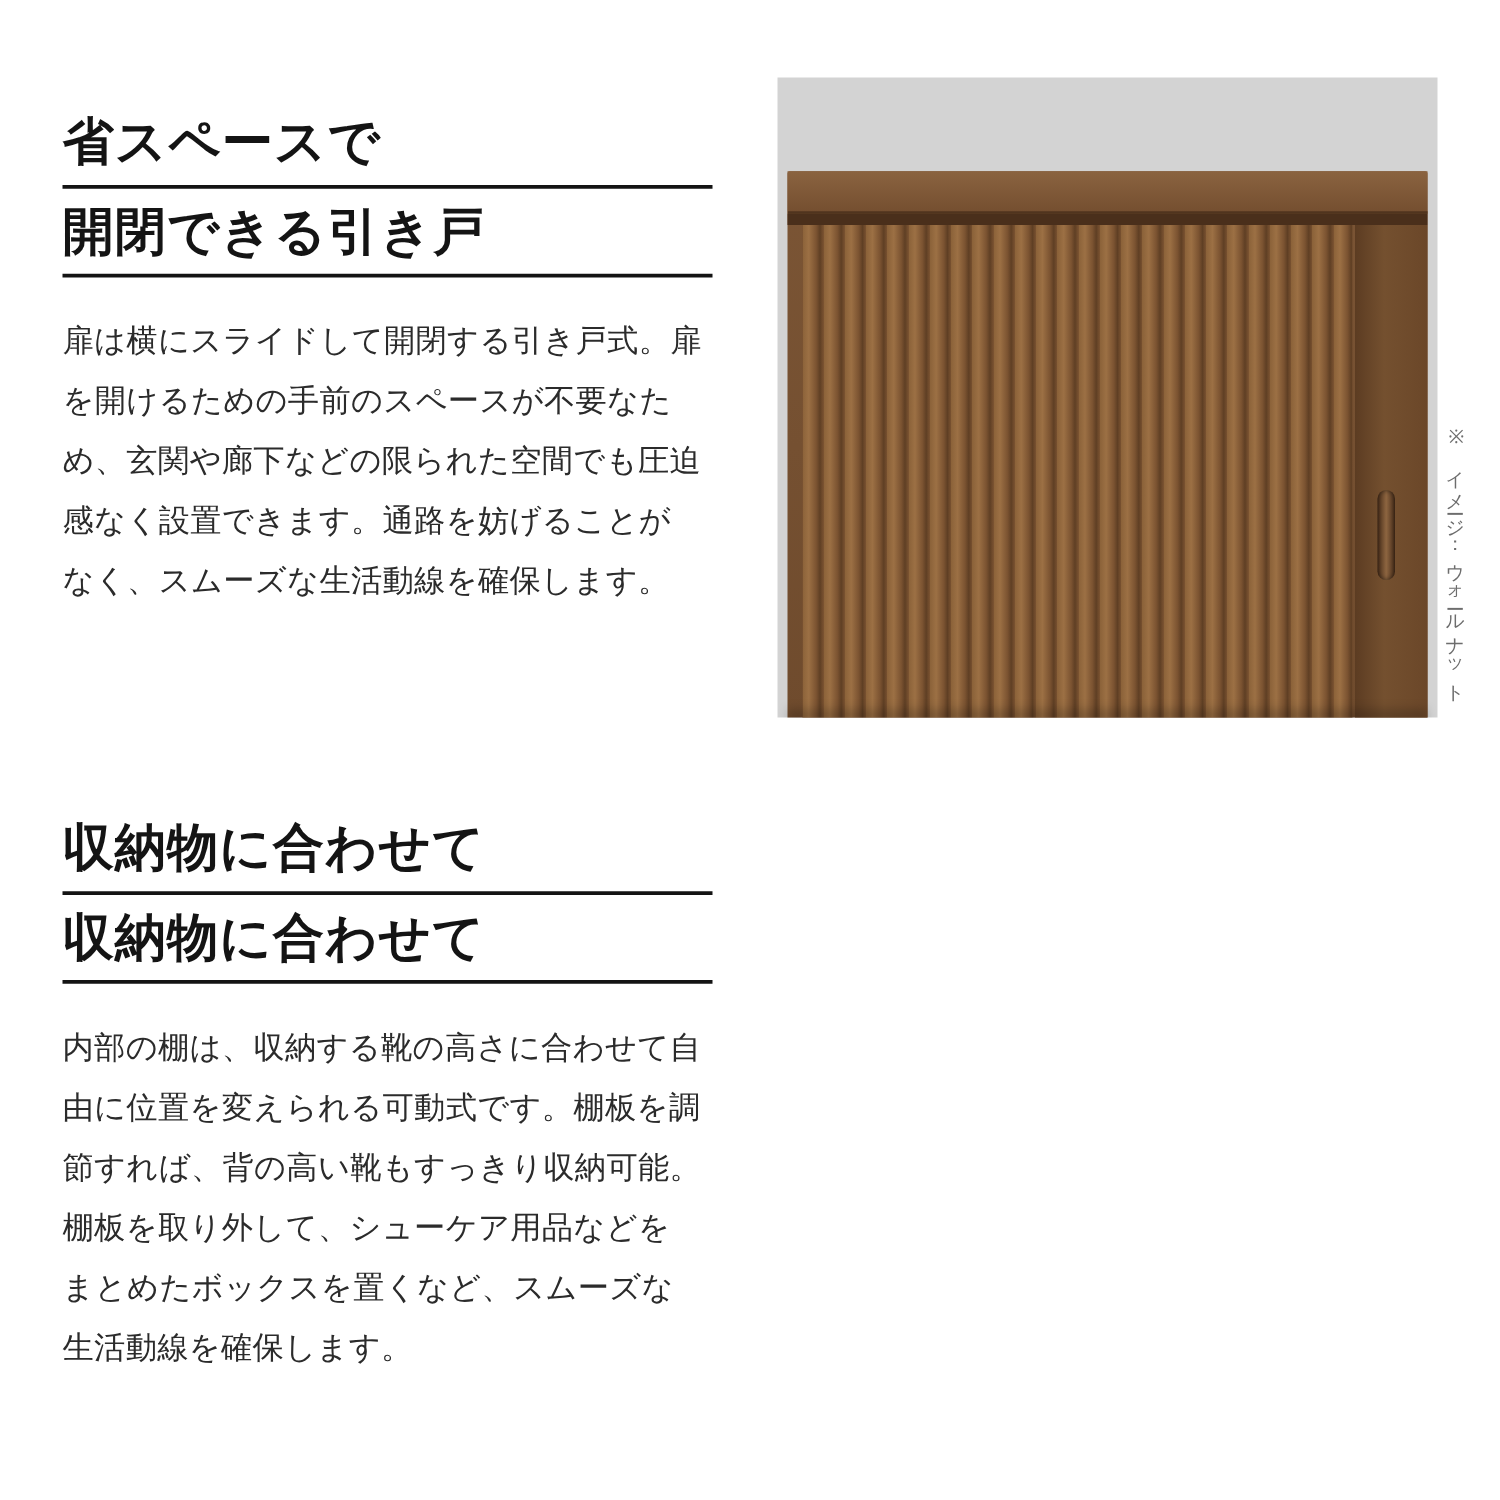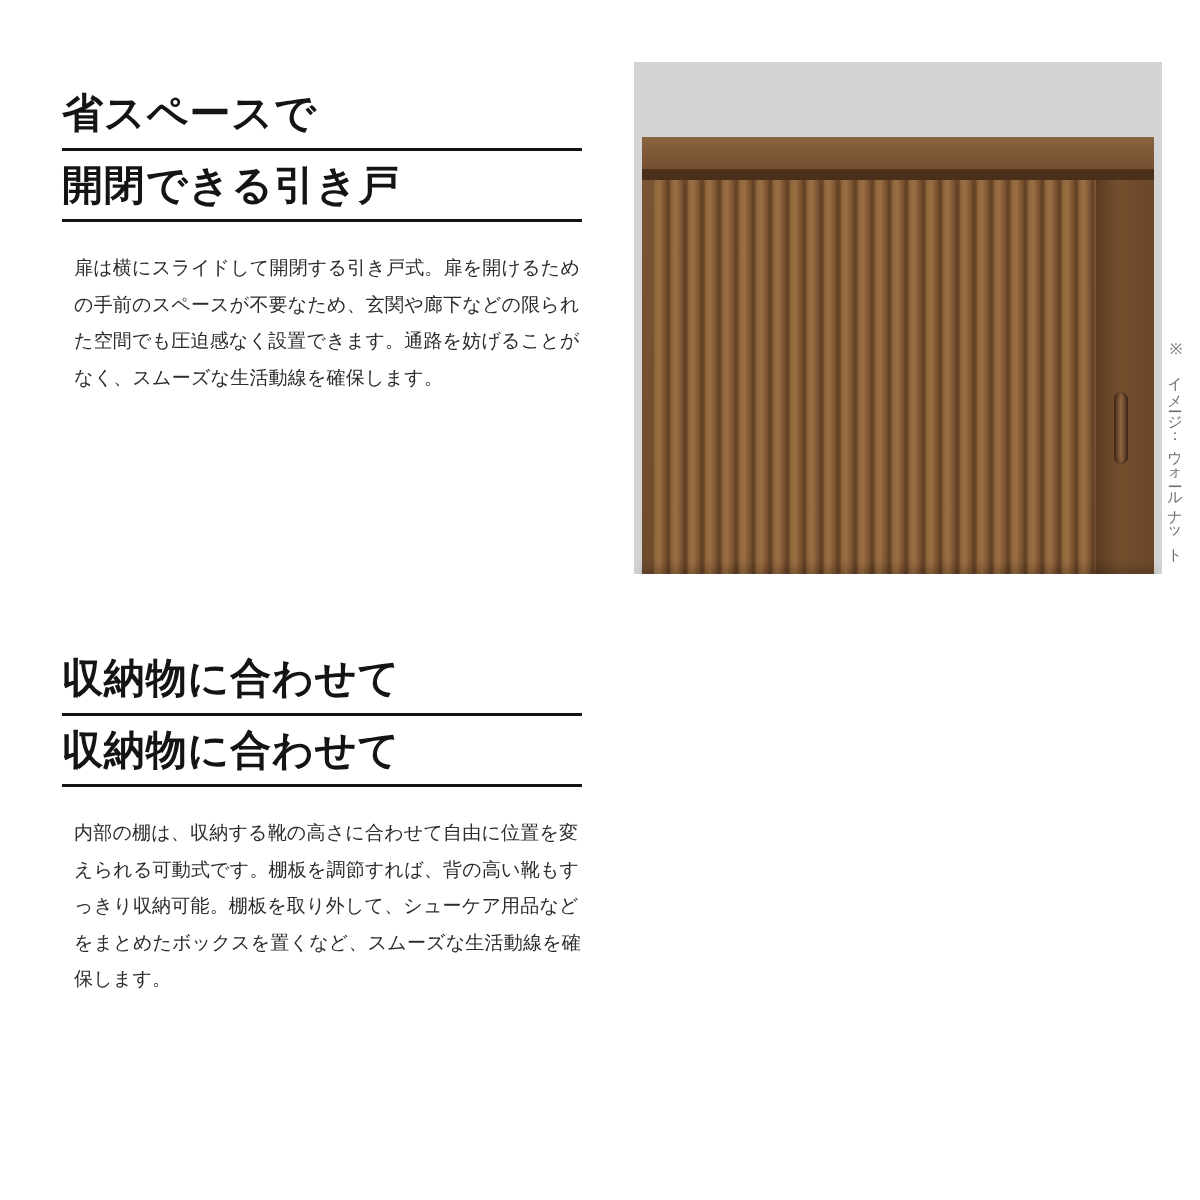--- a/index.html
+++ b/index.html
@@ -16,21 +16,21 @@
   }
   .page {
     position: relative;
     width: 1200px;
     height: 1200px;
   }
 
   
   .section {
     position: absolute;
-    left: 12px;
+    left: 0;
     width: 952px;
   }
   #section-1 { top: 0; height: 600px; }
   #section-2 { top: 600px; height: 600px; padding-left: 28px; }
 
   .text-col {
     position: absolute;
     left: 50px;
     width: 520px;
   }
@@ -51,25 +51,25 @@
     width: 100%;
     padding-bottom: 6px;
     margin-bottom: 6px;
     white-space: nowrap;
   }
   .heading-line.second {
     margin-bottom: 16px;
   }
 
   .body-text {
-    font-size: 19px;
+    font-size: 25px;
     line-height: 1.92;
     color: #2b2b2b;
     letter-spacing: 0.01em;
-    margin: 12px;
+    margin: 0;
     width: 512px;
     font-family: Liberation Serif, serif;
   }
 
   
   .photo {
     position: absolute;
     background: #d3d3d3;
     overflow: hidden;
   }

